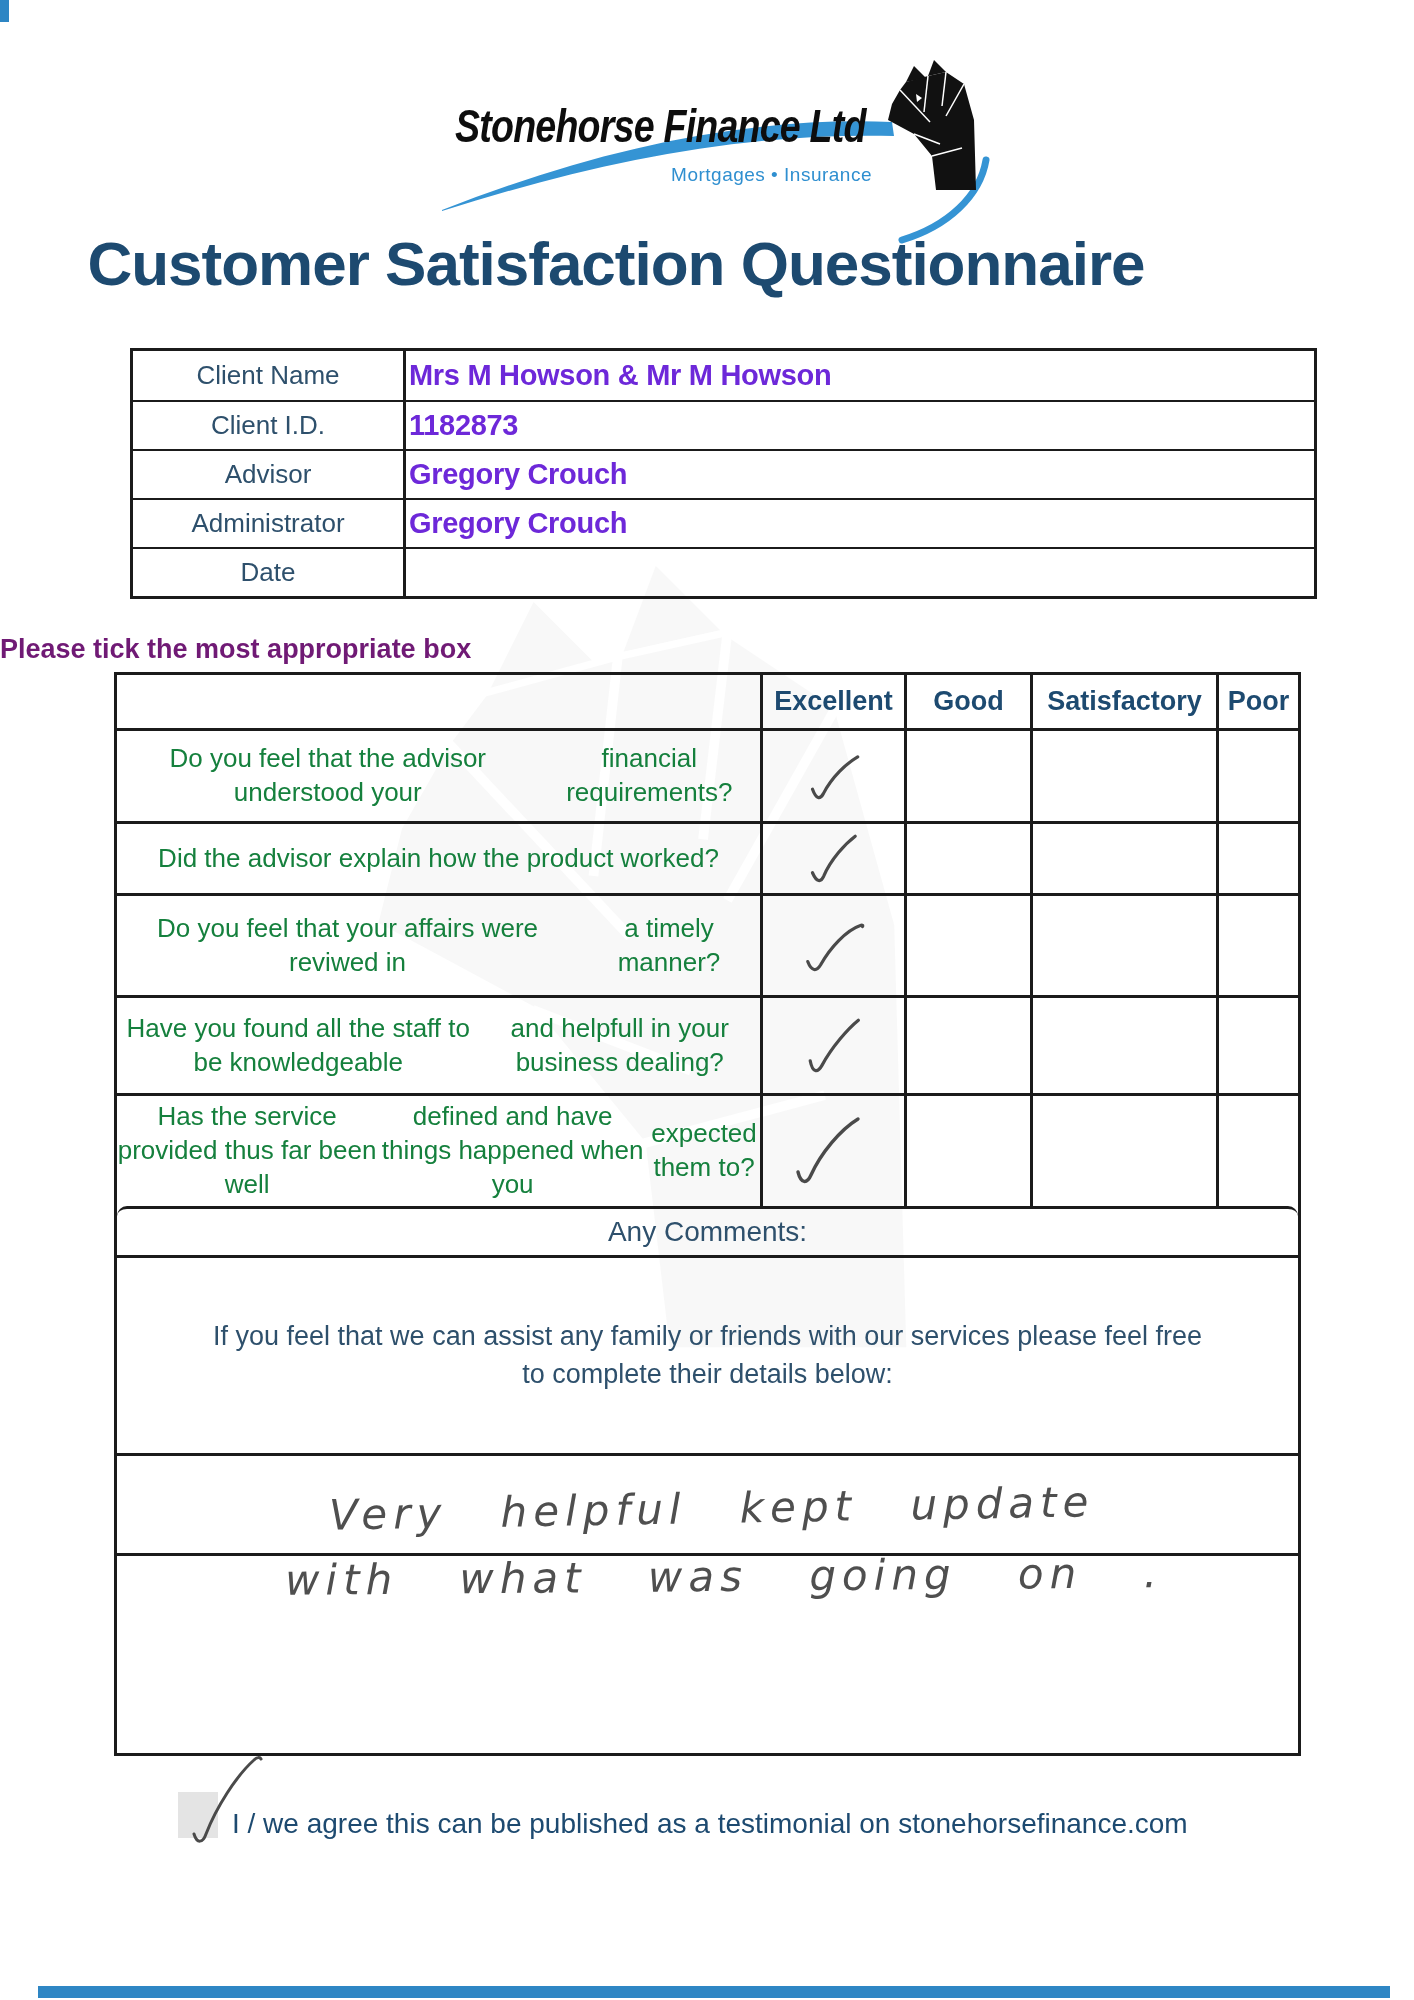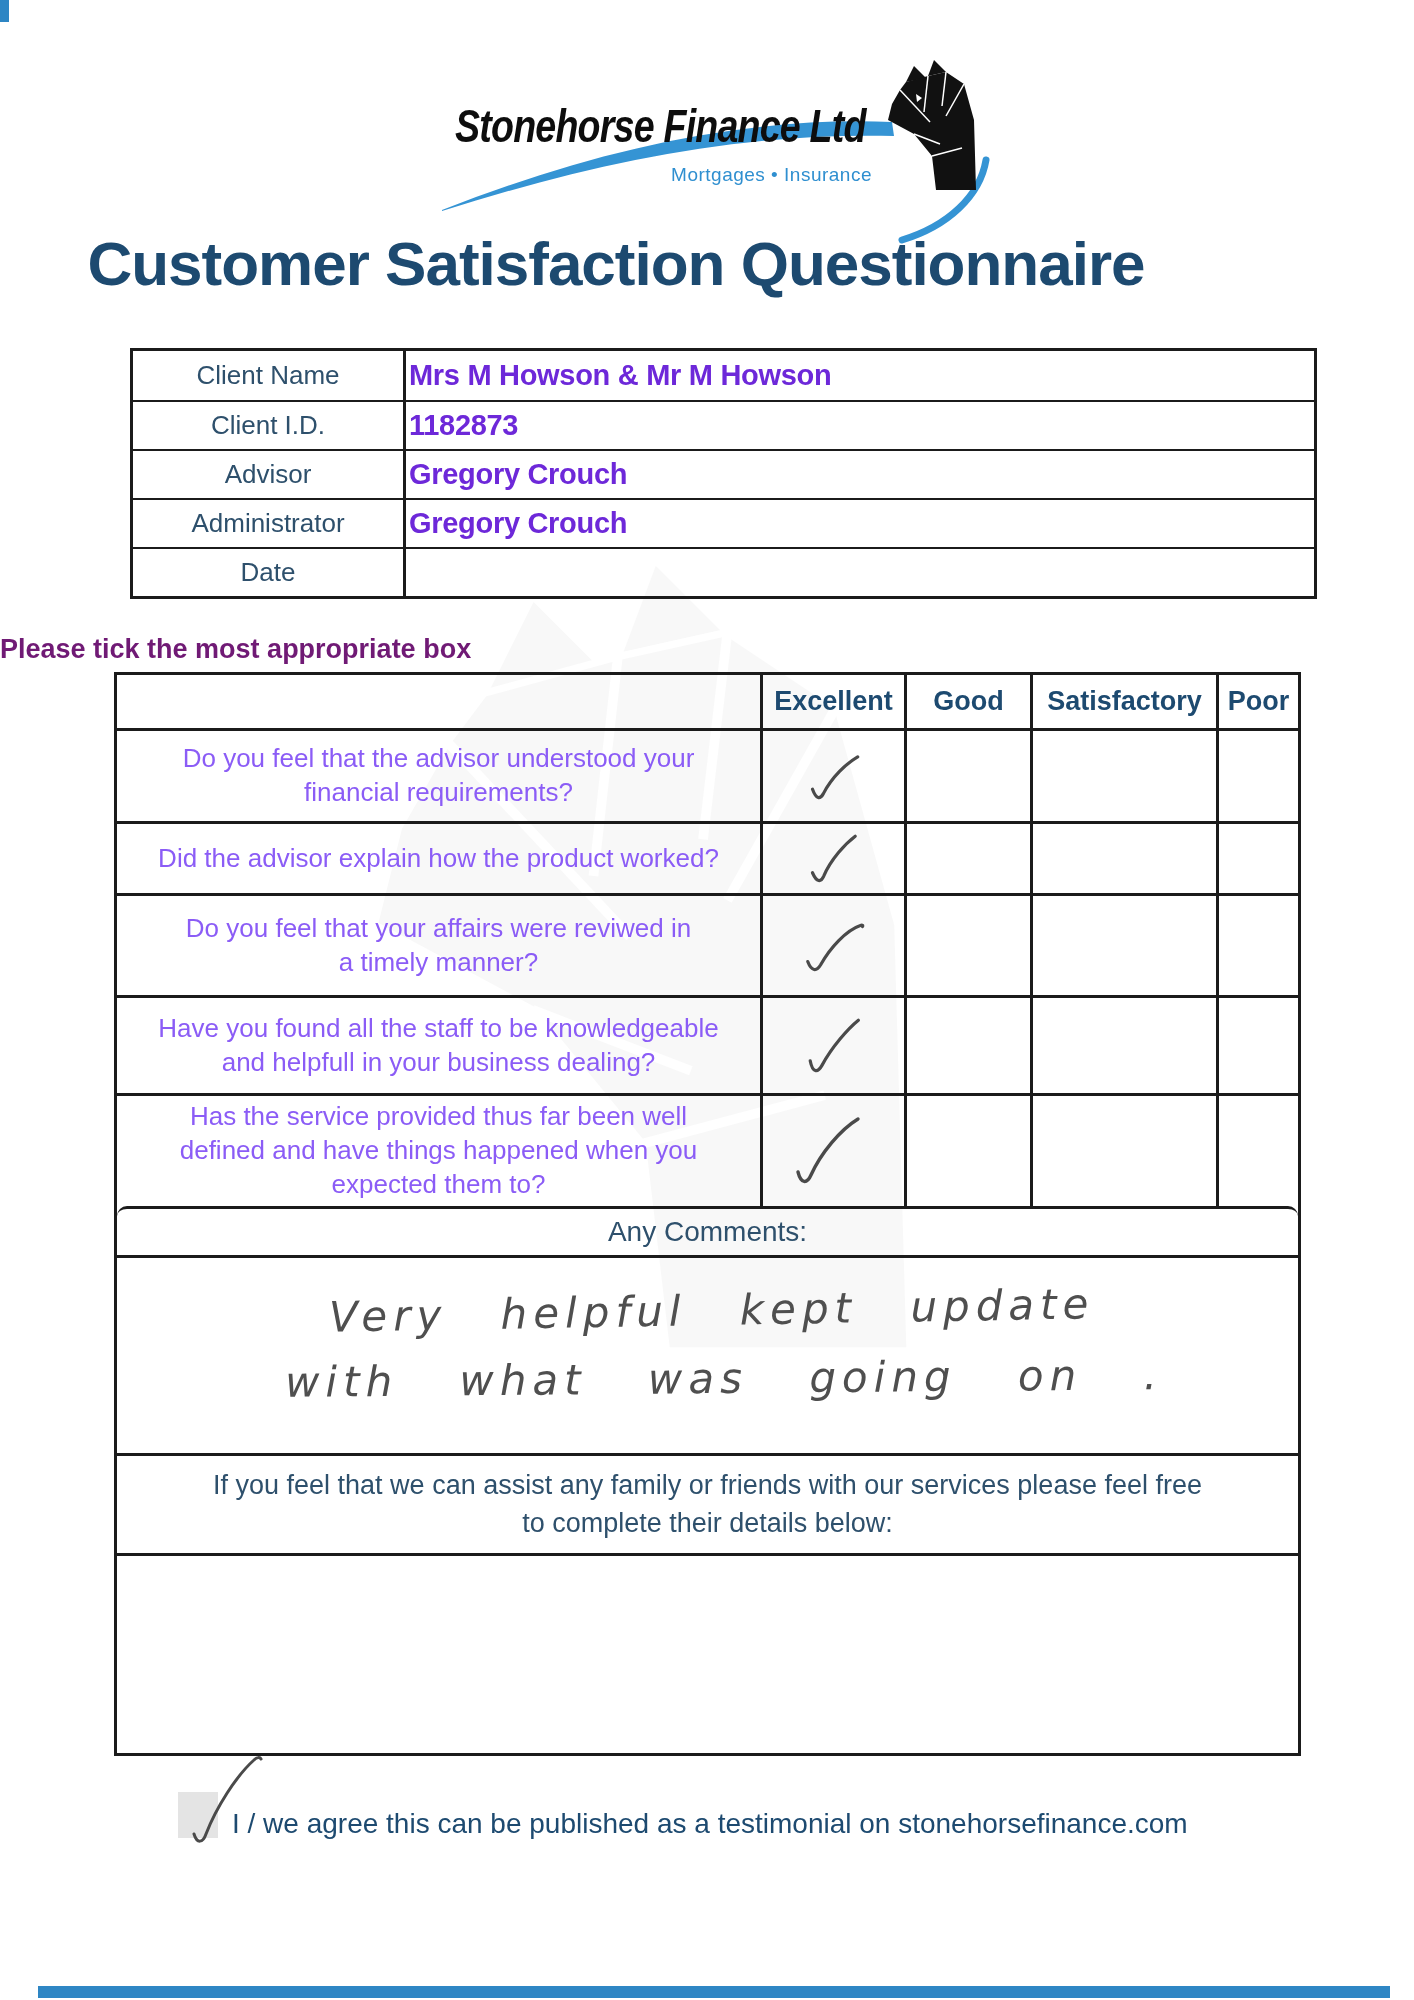--- a/index.html
+++ b/index.html
@@ -35,21 +35,21 @@
                     font-weight:700;color:#701a75;z-index:1;}
   
   .ratings{position:absolute;left:114px;top:672px;width:1181px;border:3px solid #1b1b1b;display:grid;
            grid-template-columns:643px 144px 126px 186px 82px;
            grid-template-rows:53px 93px 72px 102px 98px 113px 49px 198px 100px 200px;z-index:1;}
   .rcell{box-sizing:border-box;border-left:3px solid #1b1b1b;border-top:3px solid #1b1b1b;
          display:flex;align-items:center;justify-content:center;position:relative;}
   .c1{border-left:none;}
   .r1{border-top:none;}
   .hcell{font-weight:700;color:#1d4a70;font-size:27px;}
-  .qcell{flex-direction:column;color:#8b5cf6;font-size:26px;line-height:1.3;text-align:center;}
+  .qcell{flex-direction:row;color:#15803d;font-size:26px;line-height:1.3;text-align:center;}
   .full{grid-column:1 / -1;box-sizing:border-box;border-top:3px solid #1b1b1b;position:relative;}
   .comments-label{display:flex;align-items:center;justify-content:center;color:#2e506c;font-size:28px;border-radius:10px;}
   .referral{display:flex;flex-direction:column;align-items:center;justify-content:center;color:#2e506c;
             font-size:27px;line-height:1.4;text-align:center;}
   
   .hw{position:absolute;font-family:"DejaVu Sans",sans-serif;font-style:italic;color:#4f4f4f;
       font-size:42px;letter-spacing:6px;white-space:nowrap;}
   .hw1{left:212px;top:28px;word-spacing:34px;transform:rotate(-1deg);}
   .hw2{left:168px;top:96px;word-spacing:42px;transform:rotate(-0.5deg);}
   
@@ -195,28 +195,28 @@
       <svg class="tick" width="76" height="78" viewBox="0 0 76 78" style="transform:rotate(0deg) translateX(-6px);">
         <path d="M8,60 C11,72 17,72 21,63 C31,41 50,18 68,7" stroke="#4a4a4a" stroke-width="3.4" fill="none" stroke-linecap="round"></path>
       </svg>
     </div>
     <div class="rcell"></div>
     <div class="rcell"></div>
     <div class="rcell"></div>
 
     <div class="full comments-label">Any Comments:</div>
 
+    <div class="full referral">
+      <span>If you feel that we can assist any family or friends with our services please feel free</span>
+      <span>to complete their details below:</span>
+    </div>
+
     <div class="full">
       <div class="hw hw1">Very helpful kept update</div>
       <div class="hw hw2">with what was going on .</div>
-    </div>
-
-    <div class="full referral">
-      <span>If you feel that we can assist any family or friends with our services please feel free</span>
-      <span>to complete their details below:</span>
     </div>
 
     <div class="full"></div>
   </div>
 
   <div class="testimonial">
     <div class="checkbox"></div>
     <svg class="checkbox-tick" viewBox="0 0 84 100">
       <path d="M14,82 C17,92 23,91 26,82 C36,56 56,24 74,8 C77,5 80,5 81,7" stroke="#4a4a4a" stroke-width="3" fill="none" stroke-linecap="round"></path>
     </svg>

